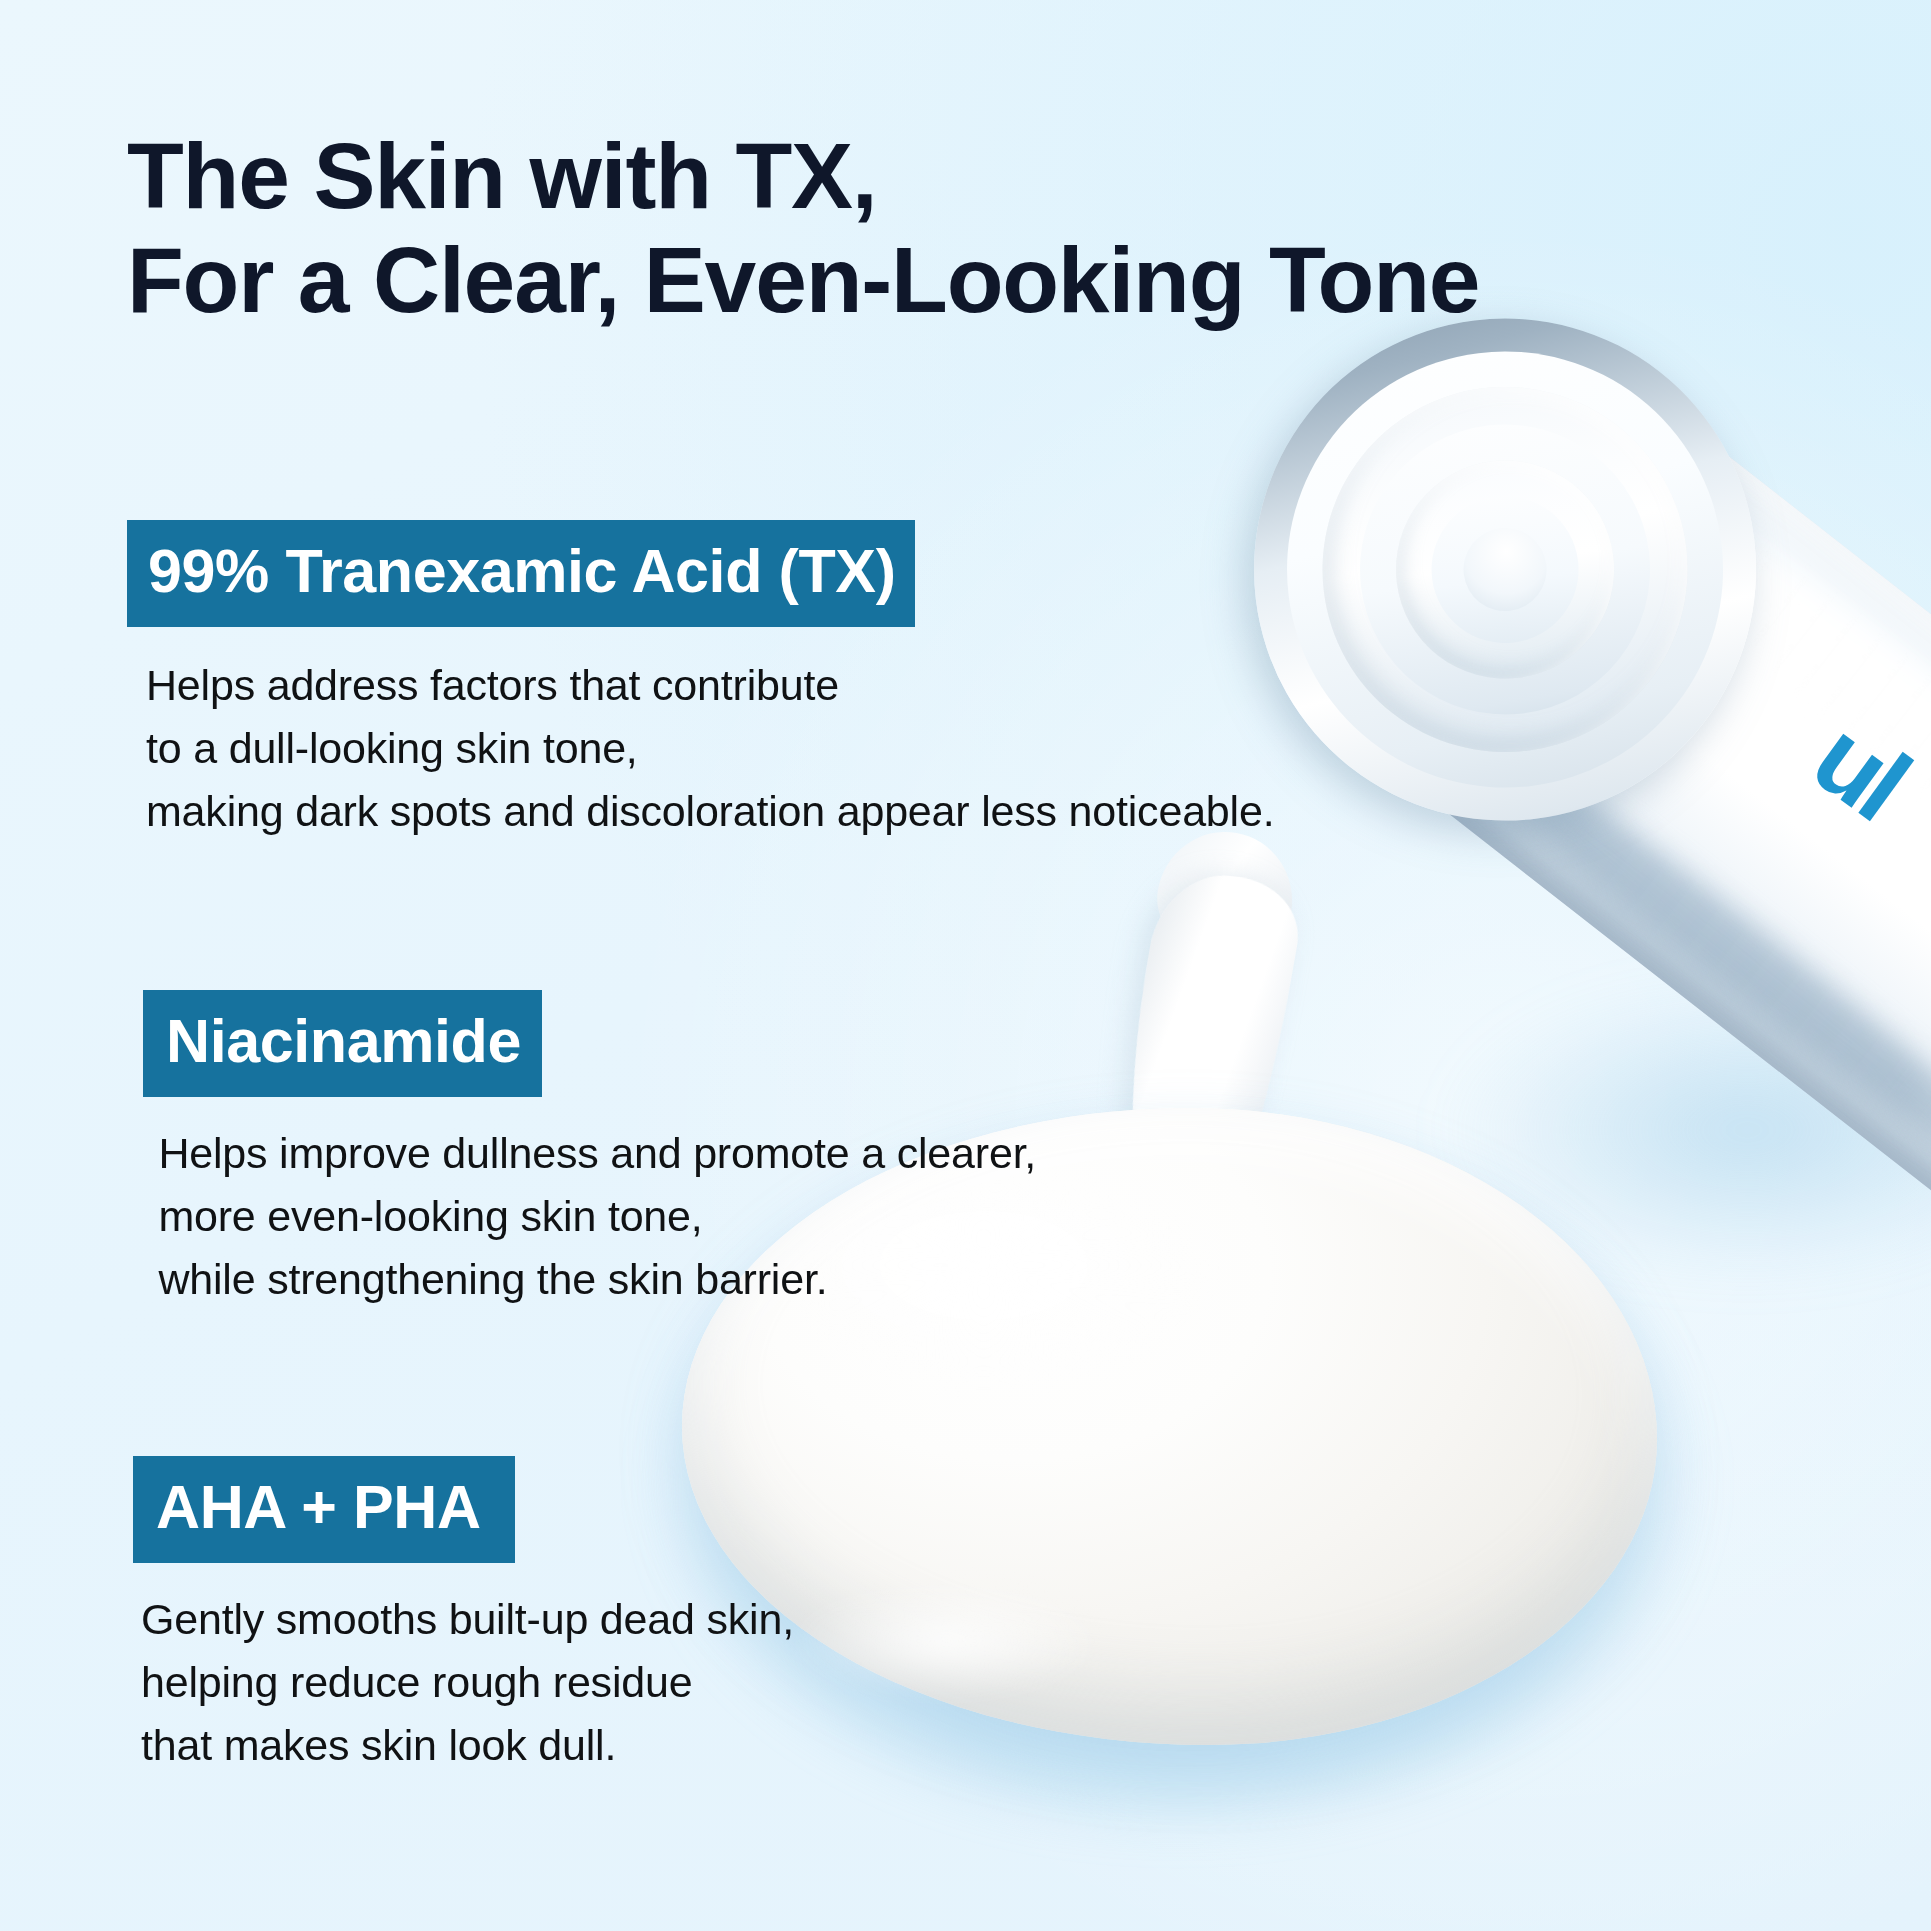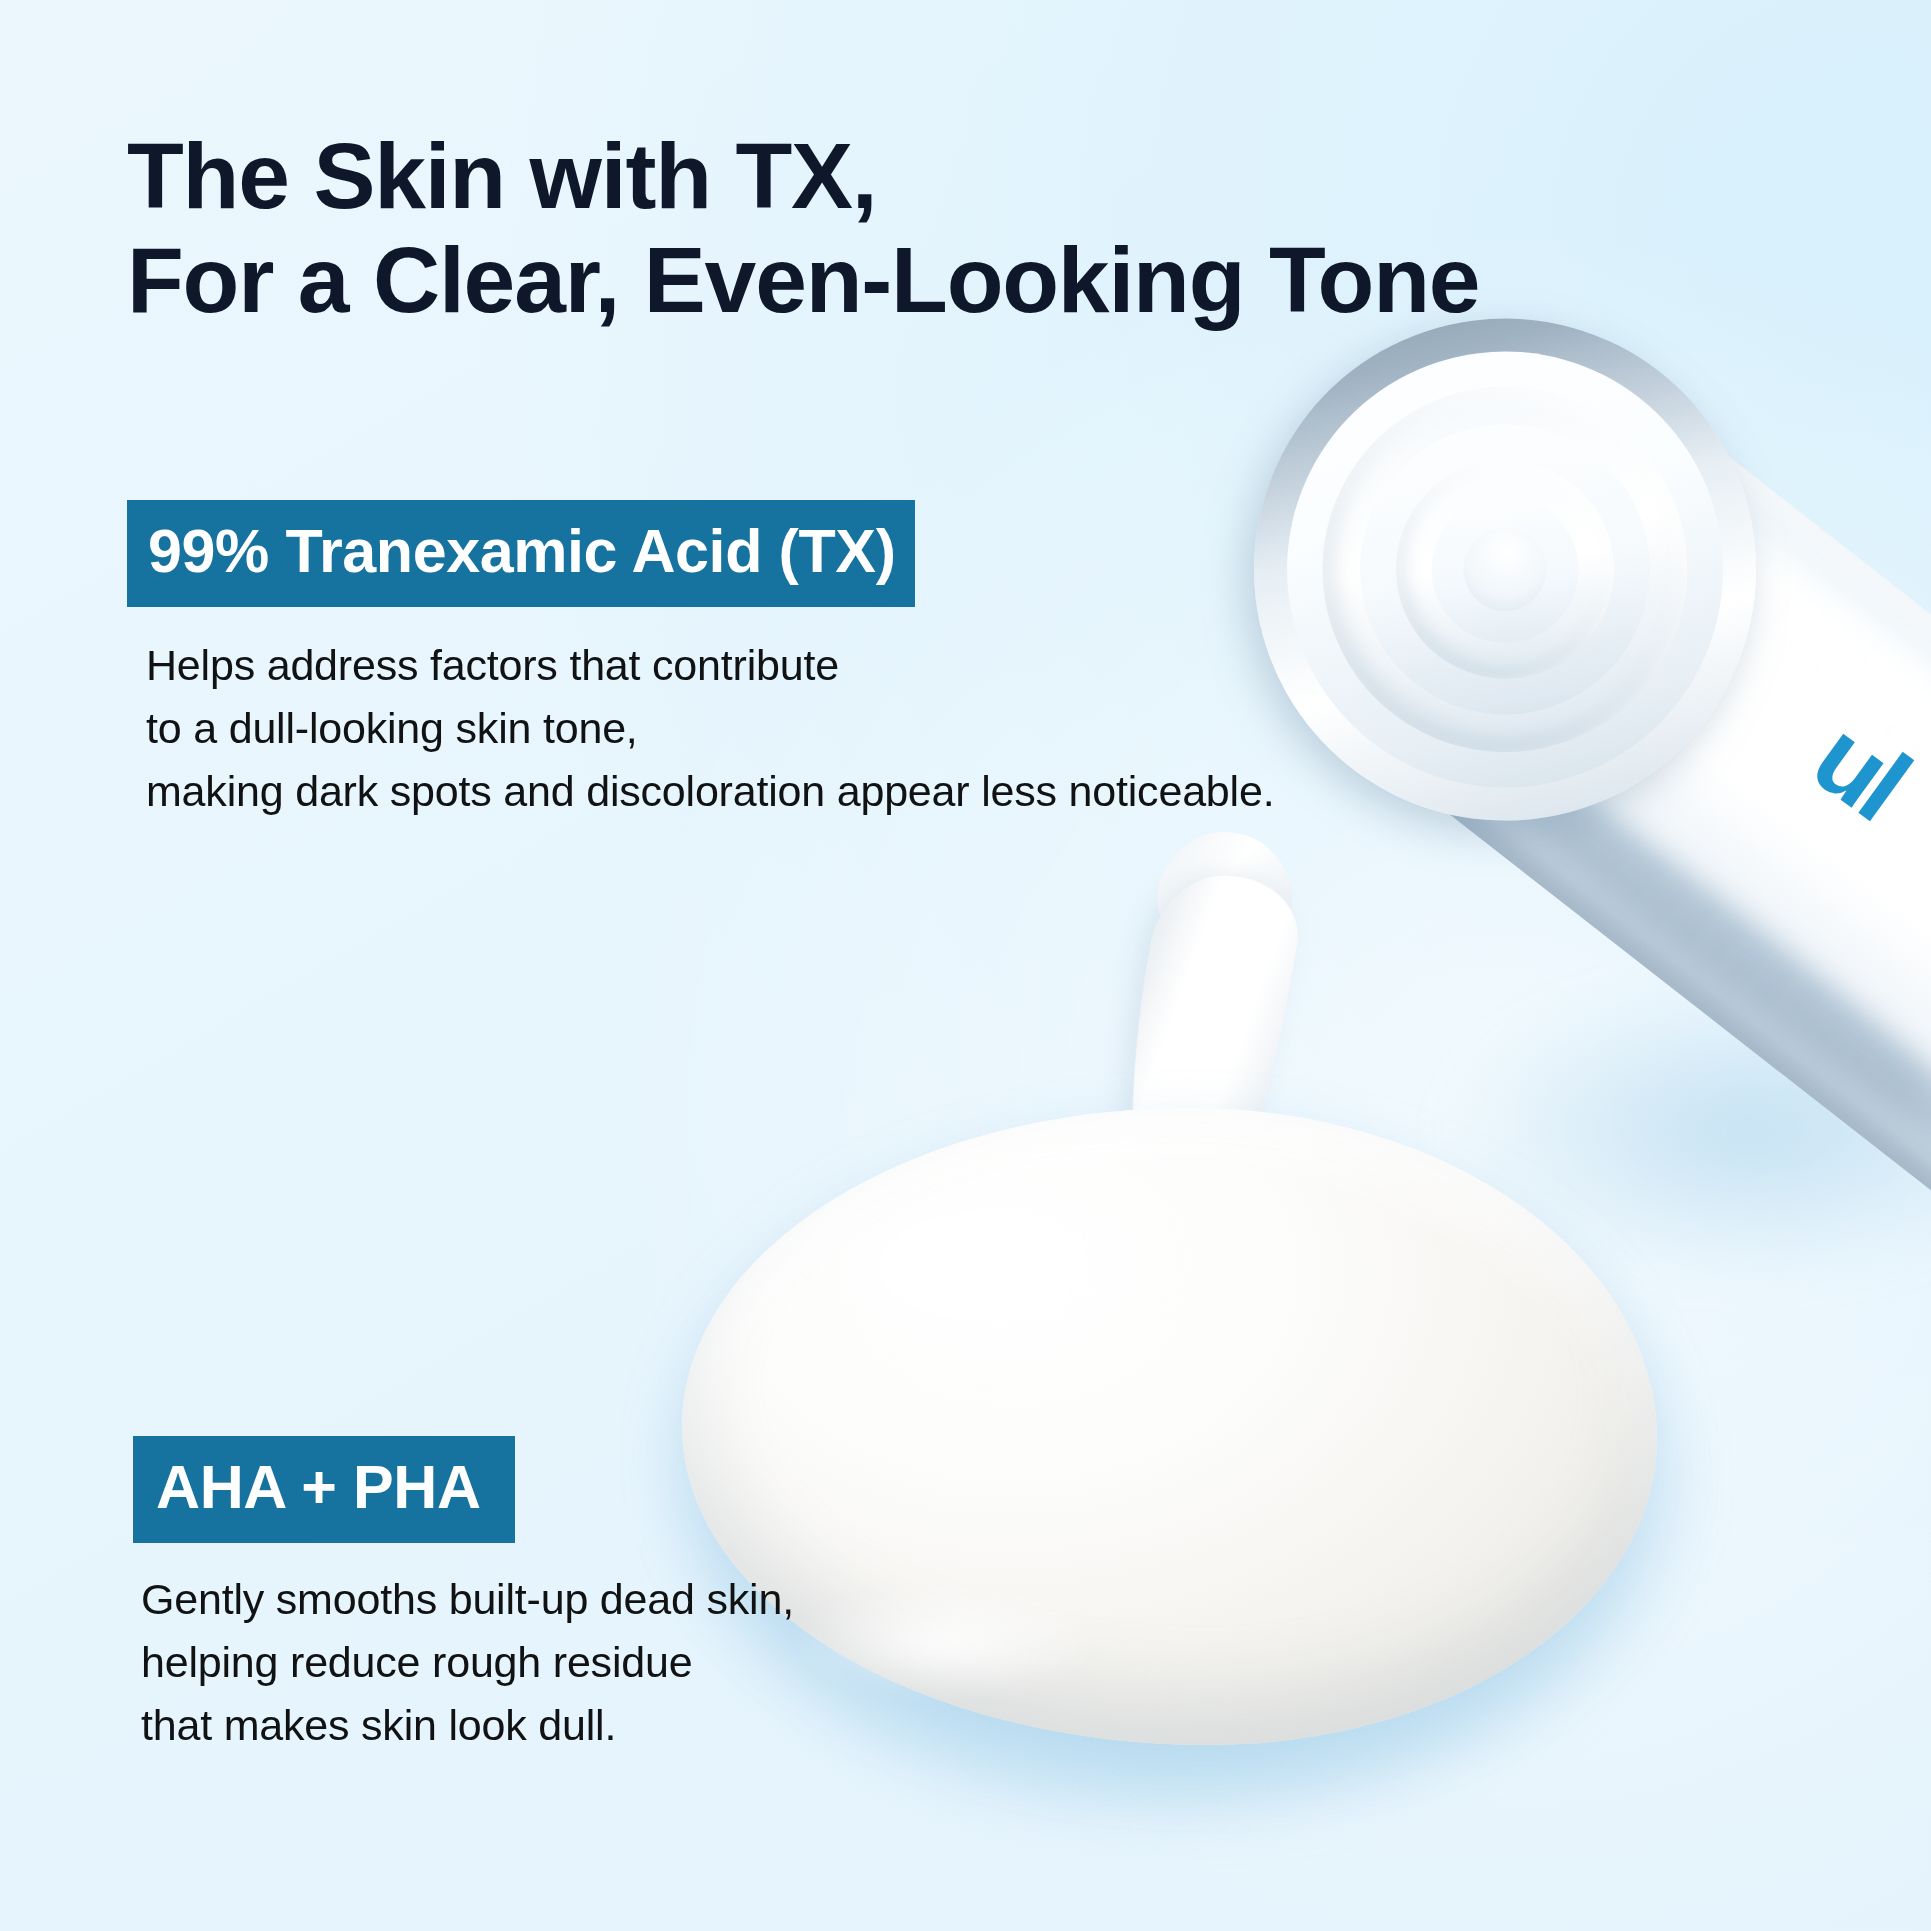--- a/index.html
+++ b/index.html
@@ -45,20 +45,21 @@
   
   .block { position: absolute; z-index: 6; }
 
   .badge {
     display: inline-block;
     background: #16729e;
     color: #ffffff;
     font-weight: 600;
     letter-spacing: -0.4px;
     line-height: 1;
+    margin-top: 20px;
   }
   .badge-1 { font-size: 61px; padding: 21px 19.3px 25px 21px; }
   .badge-2 { font-size: 61px; padding: 21px 21px 25px 23px; }
   .badge-3 { font-size: 61px; padding: 21px 34px 25px 23px; }
 
   .body-copy {
     color: #101214;
     font-size: 43px;
     line-height: 1.46;
     white-space: pre-line;
@@ -316,20 +317,28 @@
 
   <div class="block" id="block-tx">
     <div>
       <span class="badge badge-1">99% Tranexamic Acid (TX)</span>
     </div>
     <div class="body-copy">Helps address factors that contribute
 to a dull-looking skin tone,
 making dark spots and discoloration appear less noticeable.</div>
   </div>
 
+  <div class="block" id="block-niacin">
+    <div>
+      <span class="badge badge-2">Niacinamide</span>
+    </div>
+    <div class="body-copy">Helps improve dullness and promote a clearer,
+more even-looking skin tone,
+while strengthening the skin barrier.</div>
+  </div>
 
   <div class="block" id="block-acids">
     <div>
       <span class="badge badge-3">AHA + PHA</span>
     </div>
     <div class="body-copy">Gently smooths built-up dead skin,
 helping reduce rough residue
 that makes skin look dull.</div>
   </div>
 

